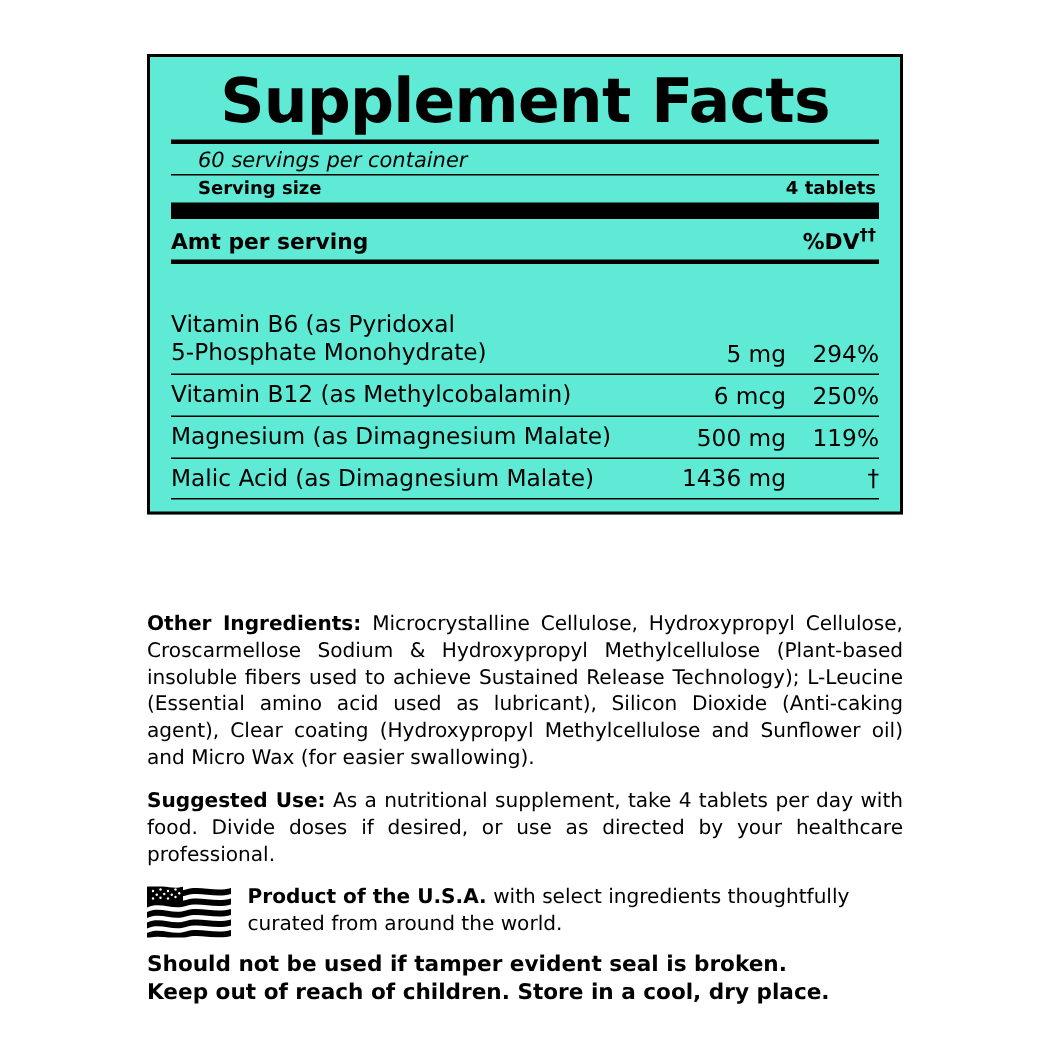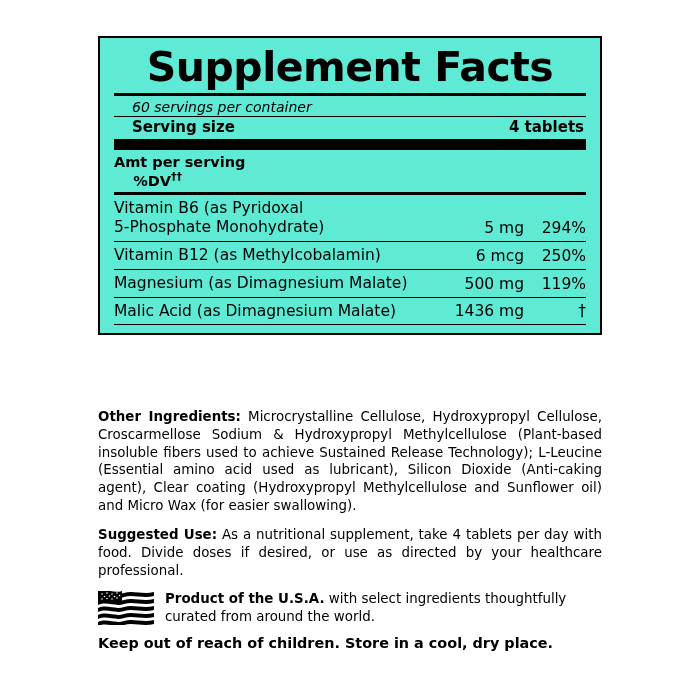--- a/index.html
+++ b/index.html
@@ -58,44 +58,44 @@
   }
   .servings {
     font-size: 14px;
     padding: 3px 0 1px 18px;
     font-style: italic;
   }
   .serving-size-row {
     display: flex;
     justify-content: space-between;
     align-items: baseline;
-    font-size: 15px;
+    font-size: 12px;
     font-weight: bold;
     padding: 1px 0 3px 18px;
   }
   .serving-size-row .val {
     padding-right: 2px;
   }
 
   .hdr-row {
     display: flex;
     justify-content: space-between;
     align-items: baseline;
     font-size: 14.5px;
     font-weight: bold;
     padding: 4px 2px 3px 0;
-    flex-direction: column;
   }
   .hdr-amt { margin-right: 54px; }
   .hdr-dv { width: 68px; text-align: right; }
 
   table.facts {
     width: 100%;
     border-collapse: collapse;
     font-size: 15.5px;
+    margin-top: 27px;
   }
   table.facts td {
     vertical-align: bottom;
     padding: 4px 0 4px 0;
     border-bottom: 1px solid #000;
   }
   td.nut {
     padding-left: 18px;
     line-height: 1.22;
   }
@@ -251,17 +251,18 @@
             <circle cx="28" cy="16" r="1.6"></circle>
             <circle cx="38" cy="14" r="1.6"></circle>
         </g>
       </svg>
       <div class="usa-text">
         <b>Product of the U.S.A.</b><span> with select ingredients thoughtfully curated from around the world.</span>
       </div>
     </div>
 
     <div class="warning">
+      <div>Should not be used if tamper evident seal is broken.</div>
       <div>Keep out of reach of children. Store in a cool, dry place.</div>
     </div>
   </div>
 
 </div>
 
 </body></html>

